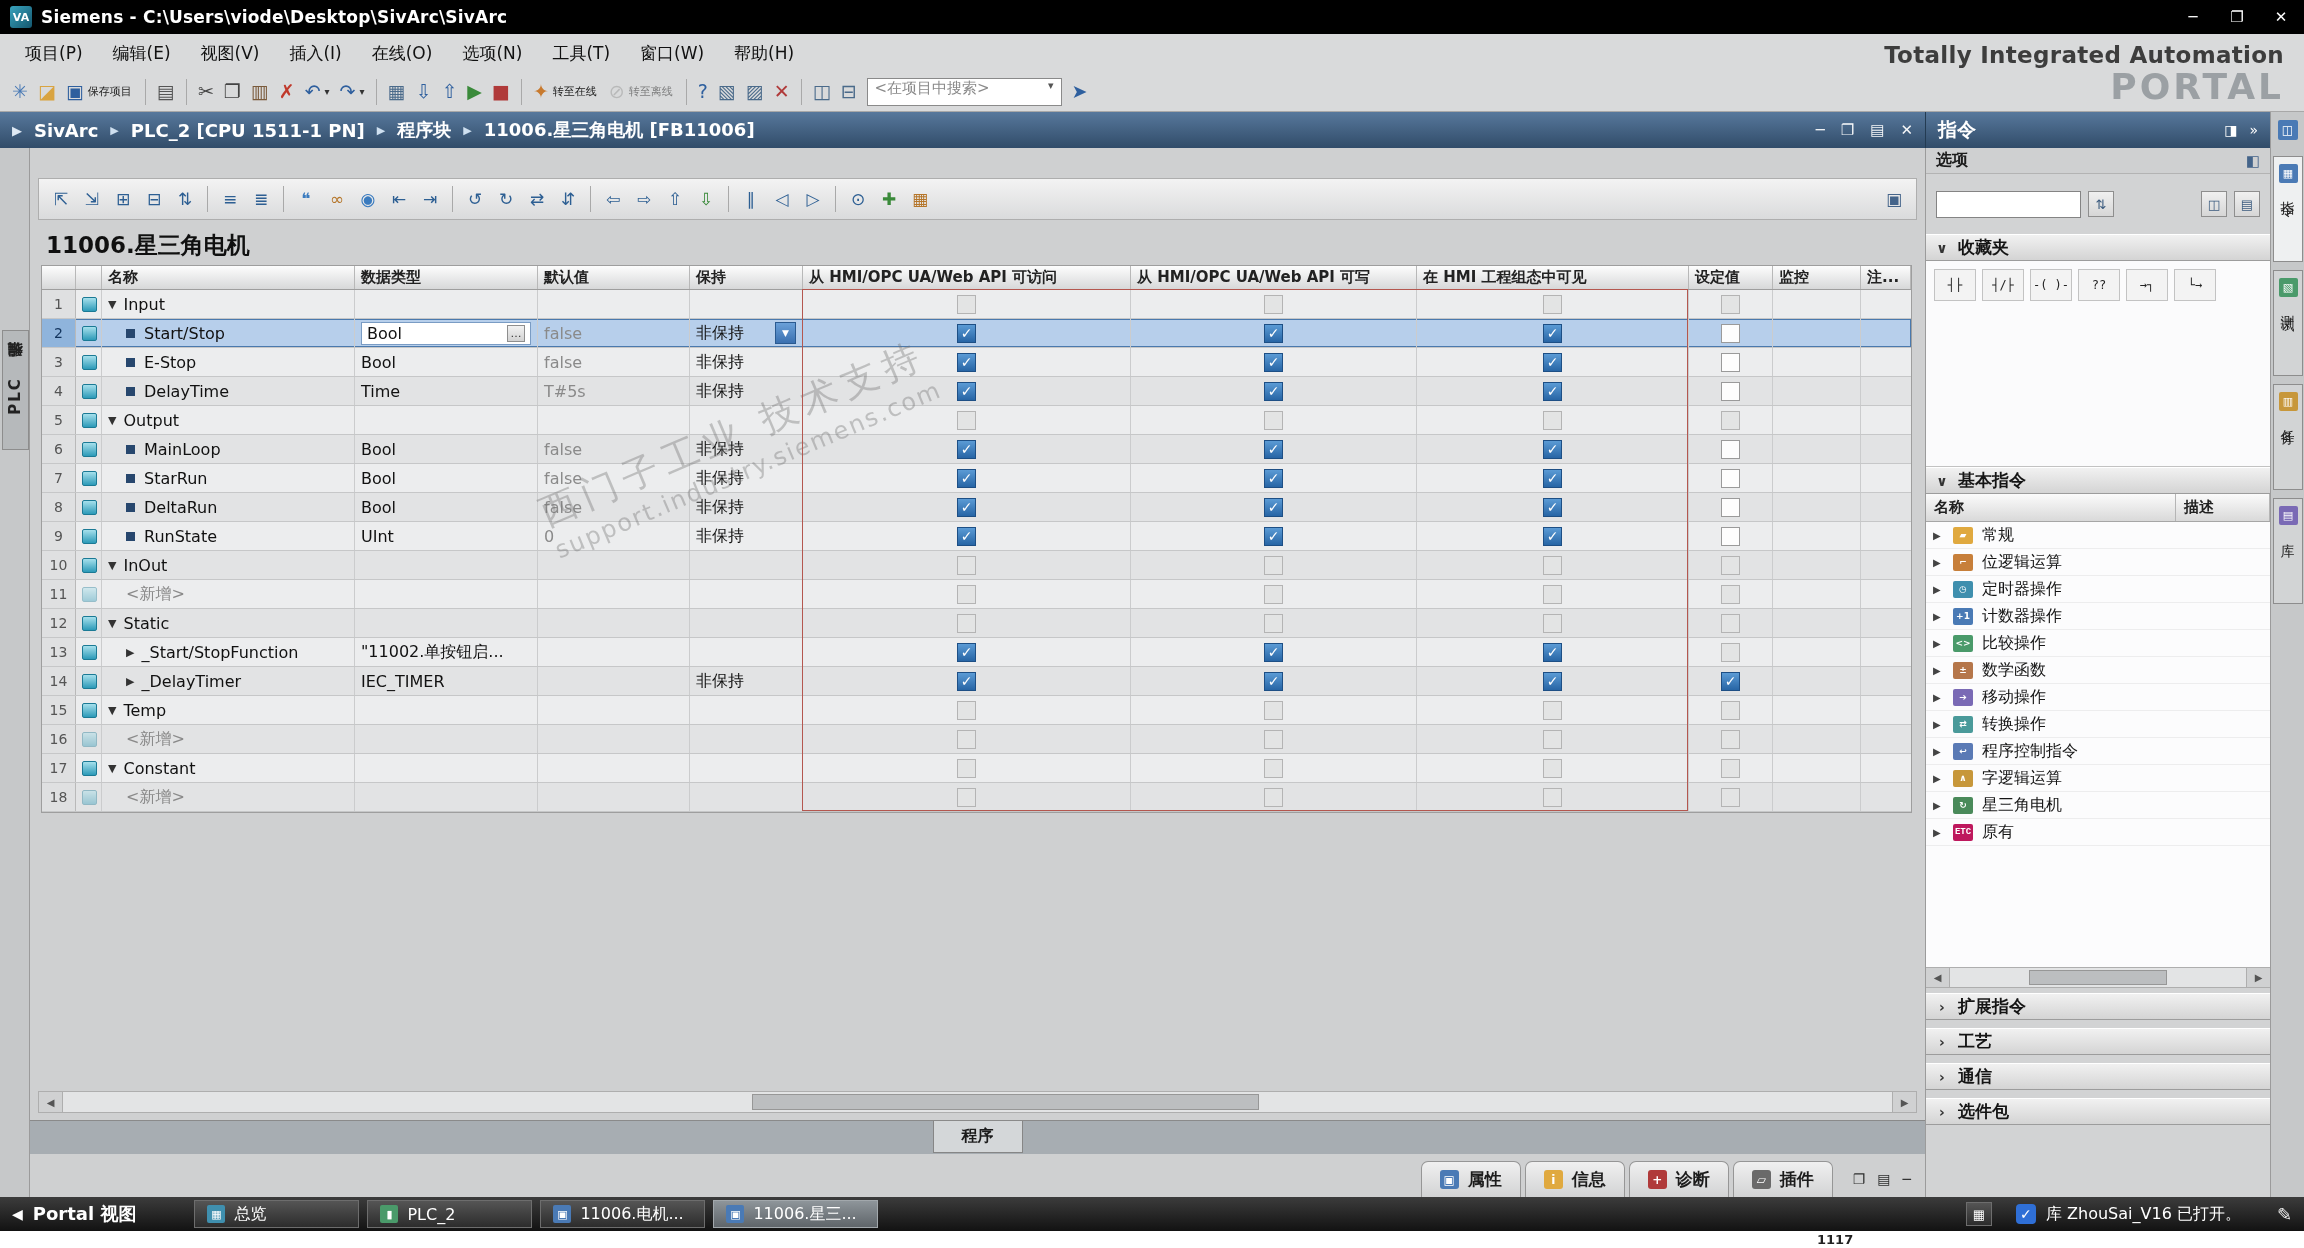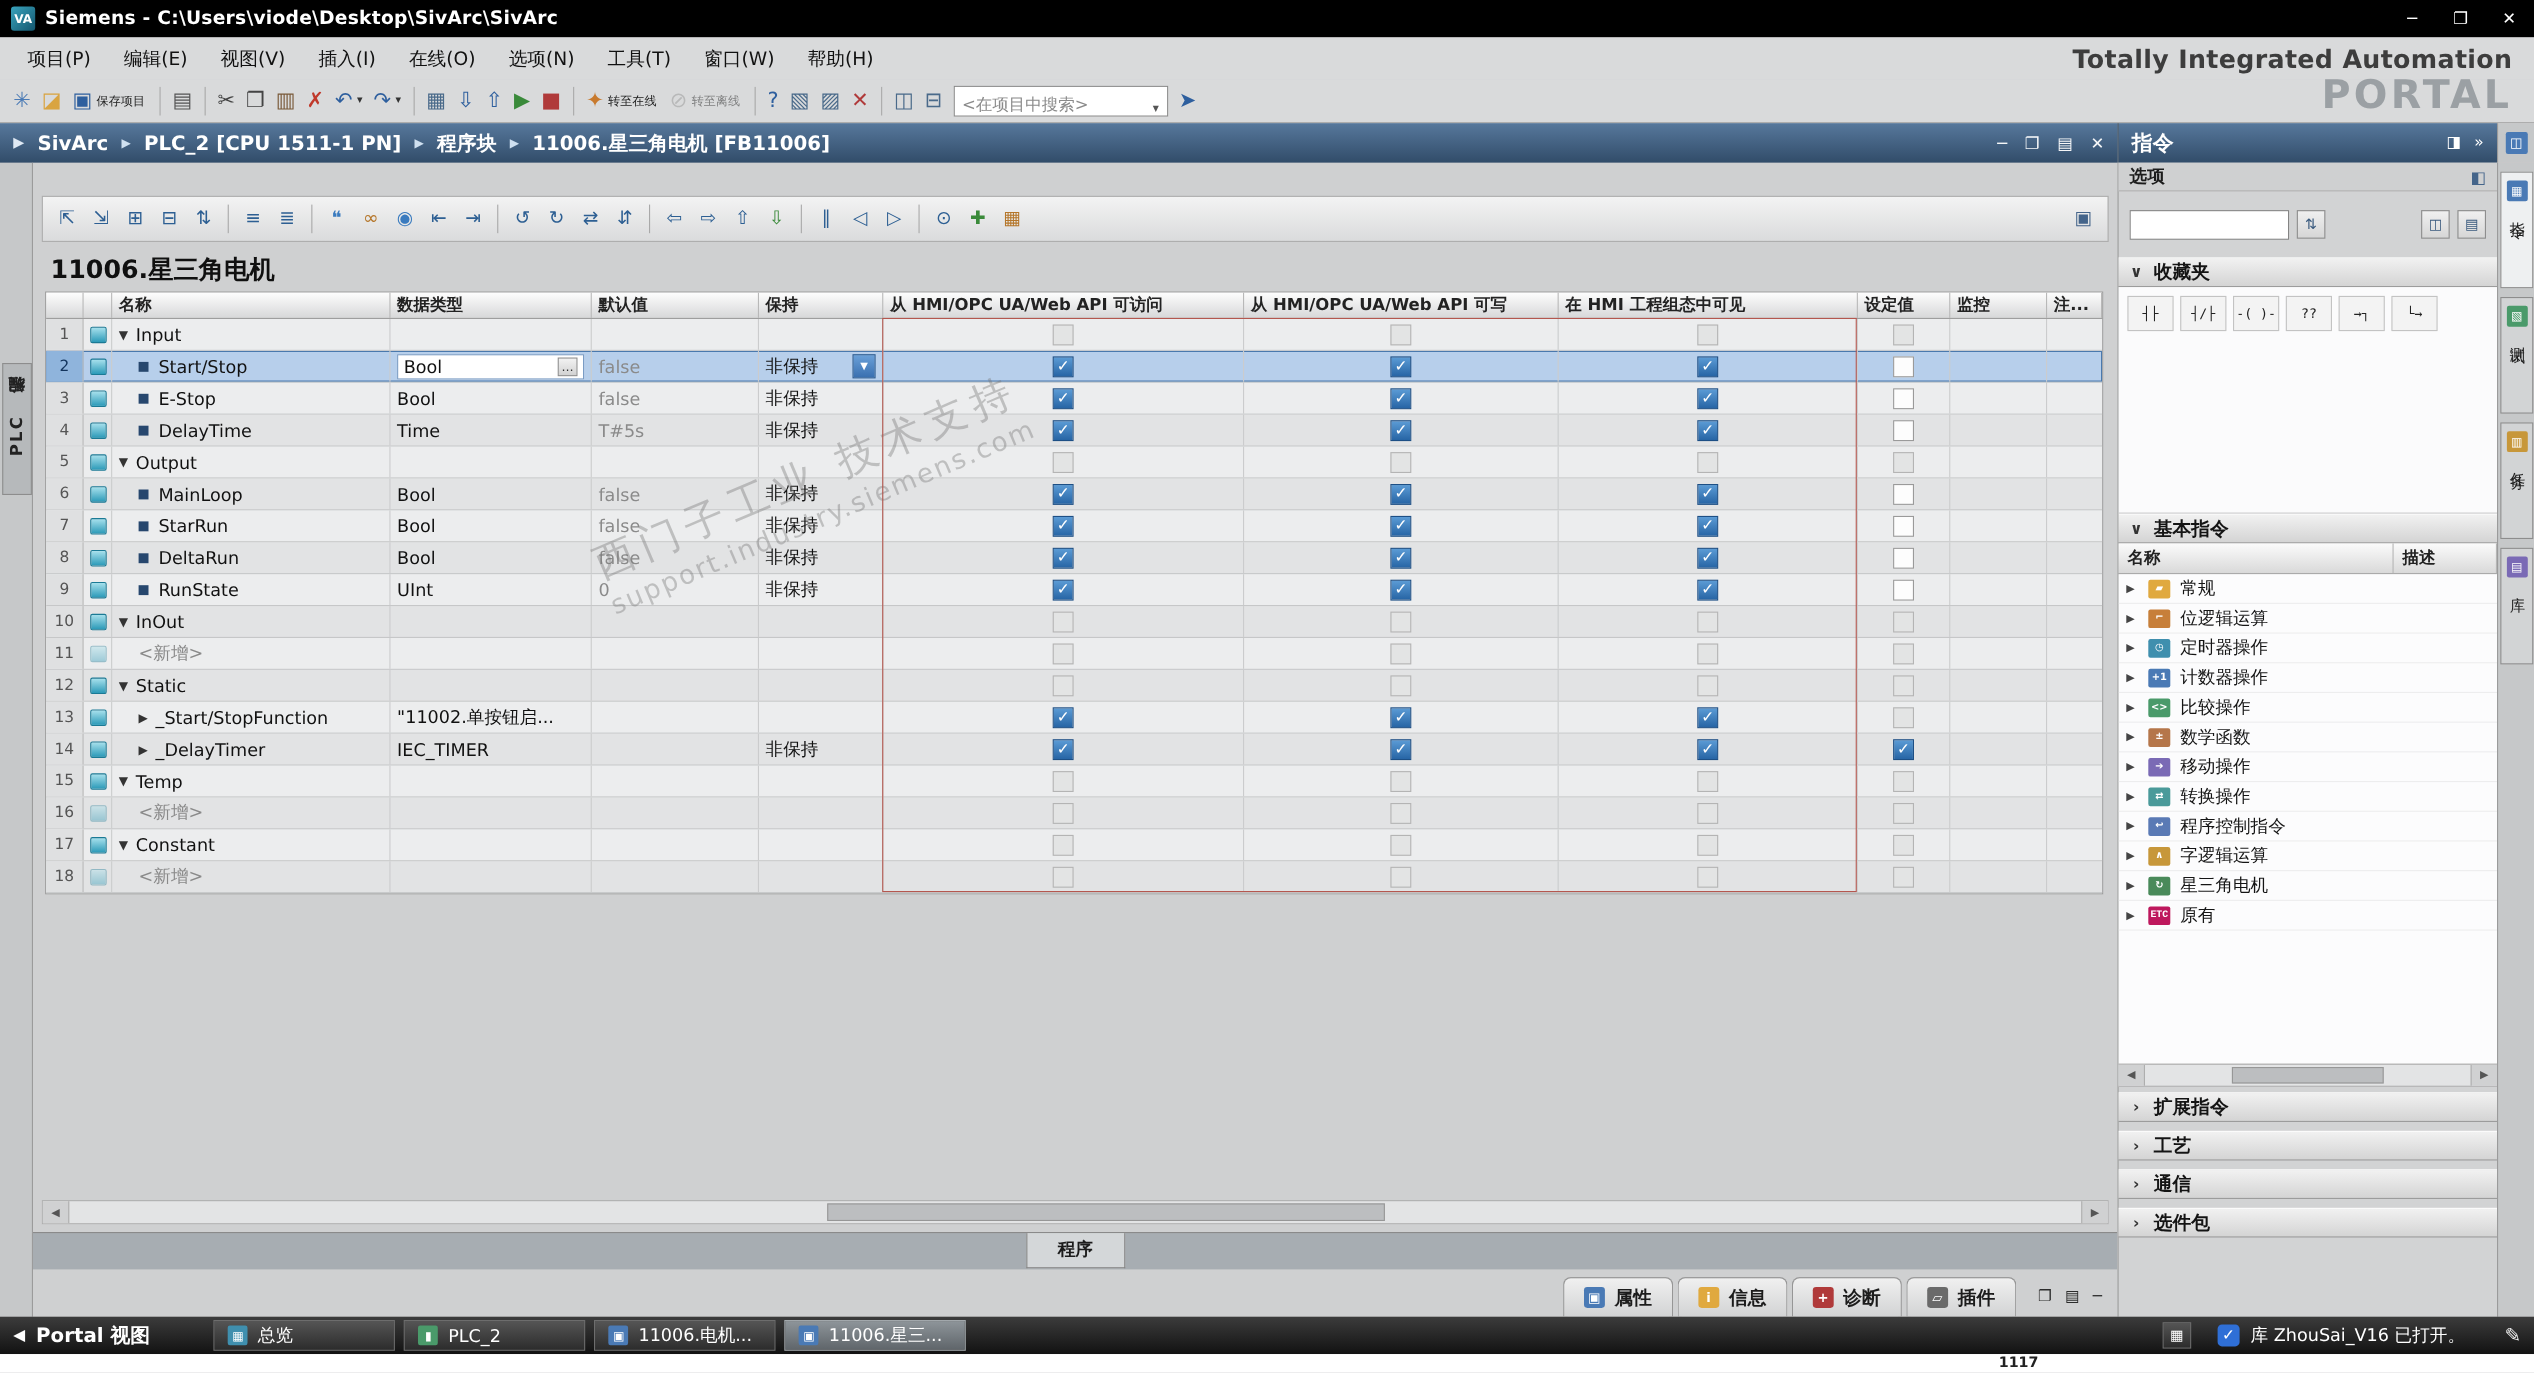--- a/index.html
+++ b/index.html
@@ -14,21 +14,21 @@
 .win-btn{width:26px;text-align:center;font-size:15px}
 .menubar{position:absolute;left:0;top:34px;width:100%;height:38px;background:#d9dadb;display:flex;align-items:center;padding:0 10px}
 .menu-item{padding:7px 15px;font-size:17px;color:#111}
 .toolbar{position:absolute;left:0;top:72px;width:100%;height:40px;background:#d9dadb;border-bottom:1px solid #a8a8a8;display:flex;align-items:center;gap:2px;padding:0 8px}
 .tb-item{display:flex;align-items:center;gap:4px;padding:3px 4px;border-radius:3px}
 .tb-item.disabled{opacity:.5}
 .tb-glyph{font-size:19px;line-height:1}
 .tb-label{font-size:11px;color:#222;margin-right:2px}
 .tb-dd{font-size:10px;color:#333}
 .tb-sep{width:1px;height:26px;background:#a9a9a9;margin:0 5px}
-.search-box{width:195px;height:28px;background:#fff;border:1px solid #8a8a8a;display:flex;align-items:flex-end;padding:0 7px;margin:0 4px;color:#8a8a8a;font-size:15px}
+.search-box{width:195px;height:28px;background:#fff;border:1px solid #8a8a8a;display:flex;align-items:flex-start;padding:0 7px;margin:0 4px;color:#8a8a8a;font-size:15px}
 .sb-text{flex:1;white-space:nowrap;overflow:hidden}
 .sb-arrow{color:#555;font-size:11px}
 .brand{position:absolute;right:20px;top:42px;text-align:right;z-index:6}
 .brand-1{font-size:23px;font-weight:bold;color:#3d3d3d;letter-spacing:.3px}
 .brand-2{font-size:36px;font-weight:bold;color:#9ba0a4;letter-spacing:3px;line-height:1.05}
 
 
 .breadcrumb{position:absolute;left:0;top:112px;width:1925px;height:36px;background:linear-gradient(#57789c,#314c69);color:#fff;display:flex;align-items:center;gap:12px;padding:0 12px;font-size:18px;font-weight:bold}
 .bc-expand{font-size:13px;color:#dfe9f4}
 .bc-segs{display:flex;align-items:center;gap:12px}

